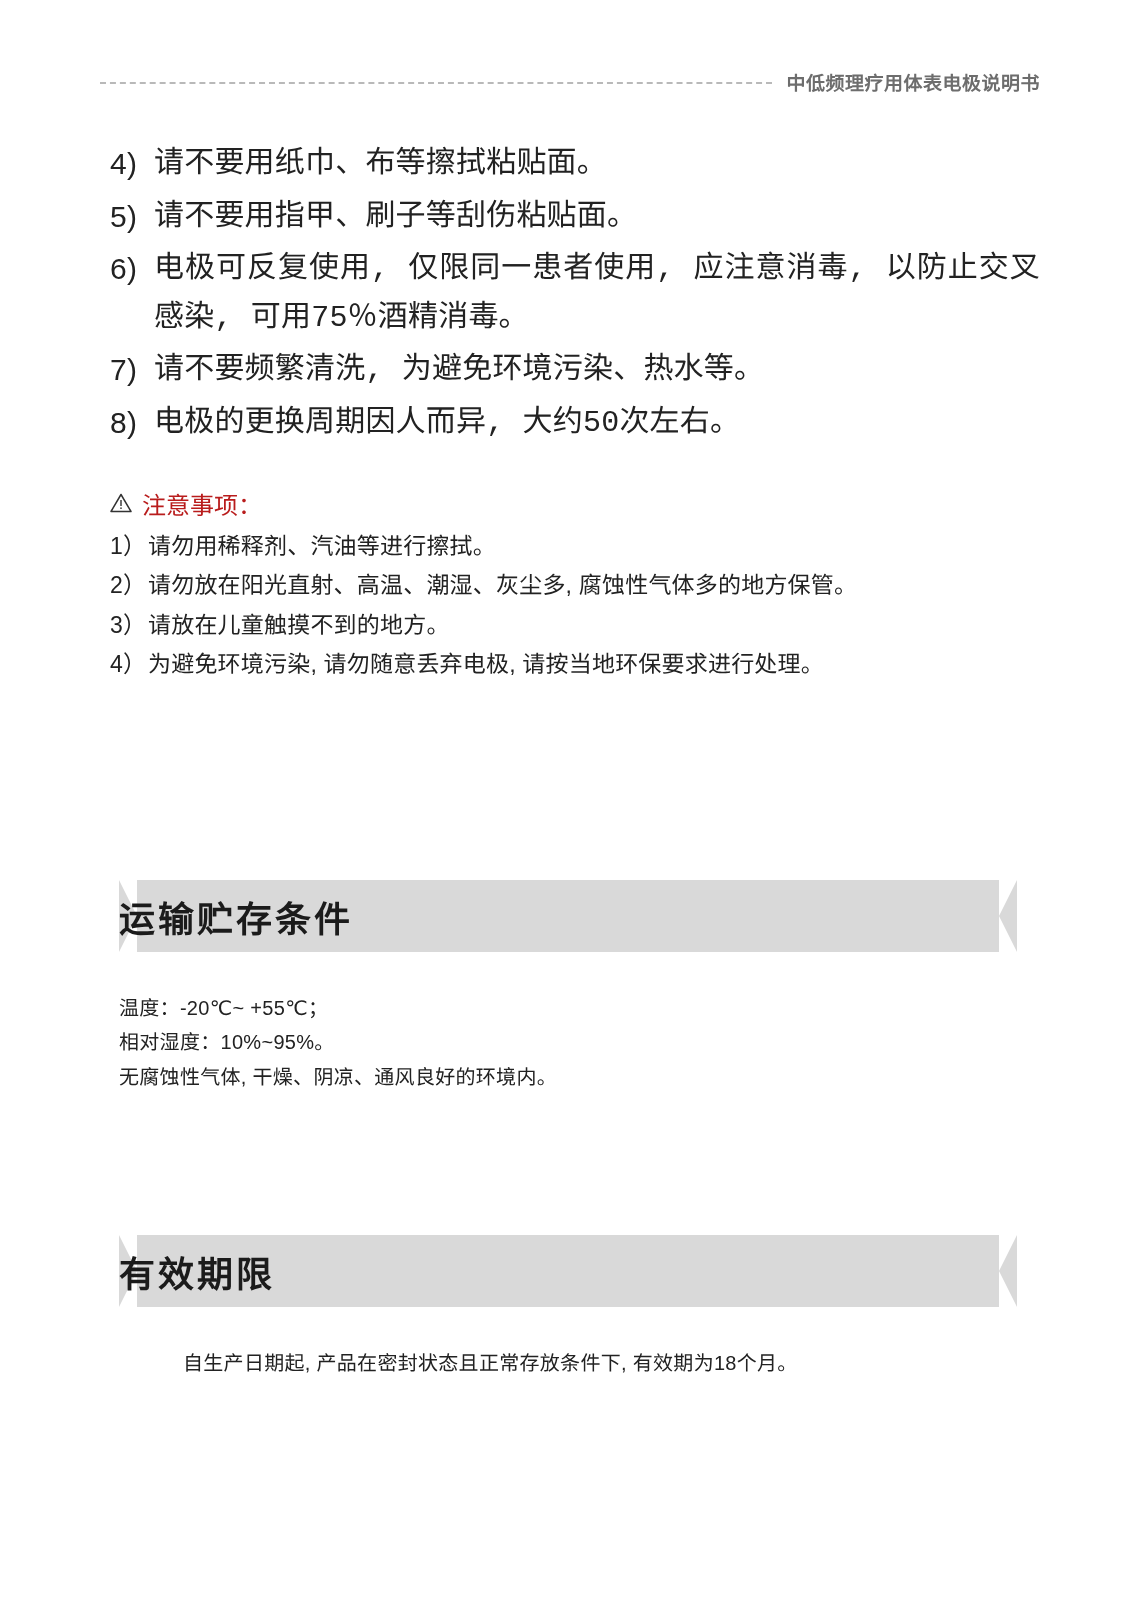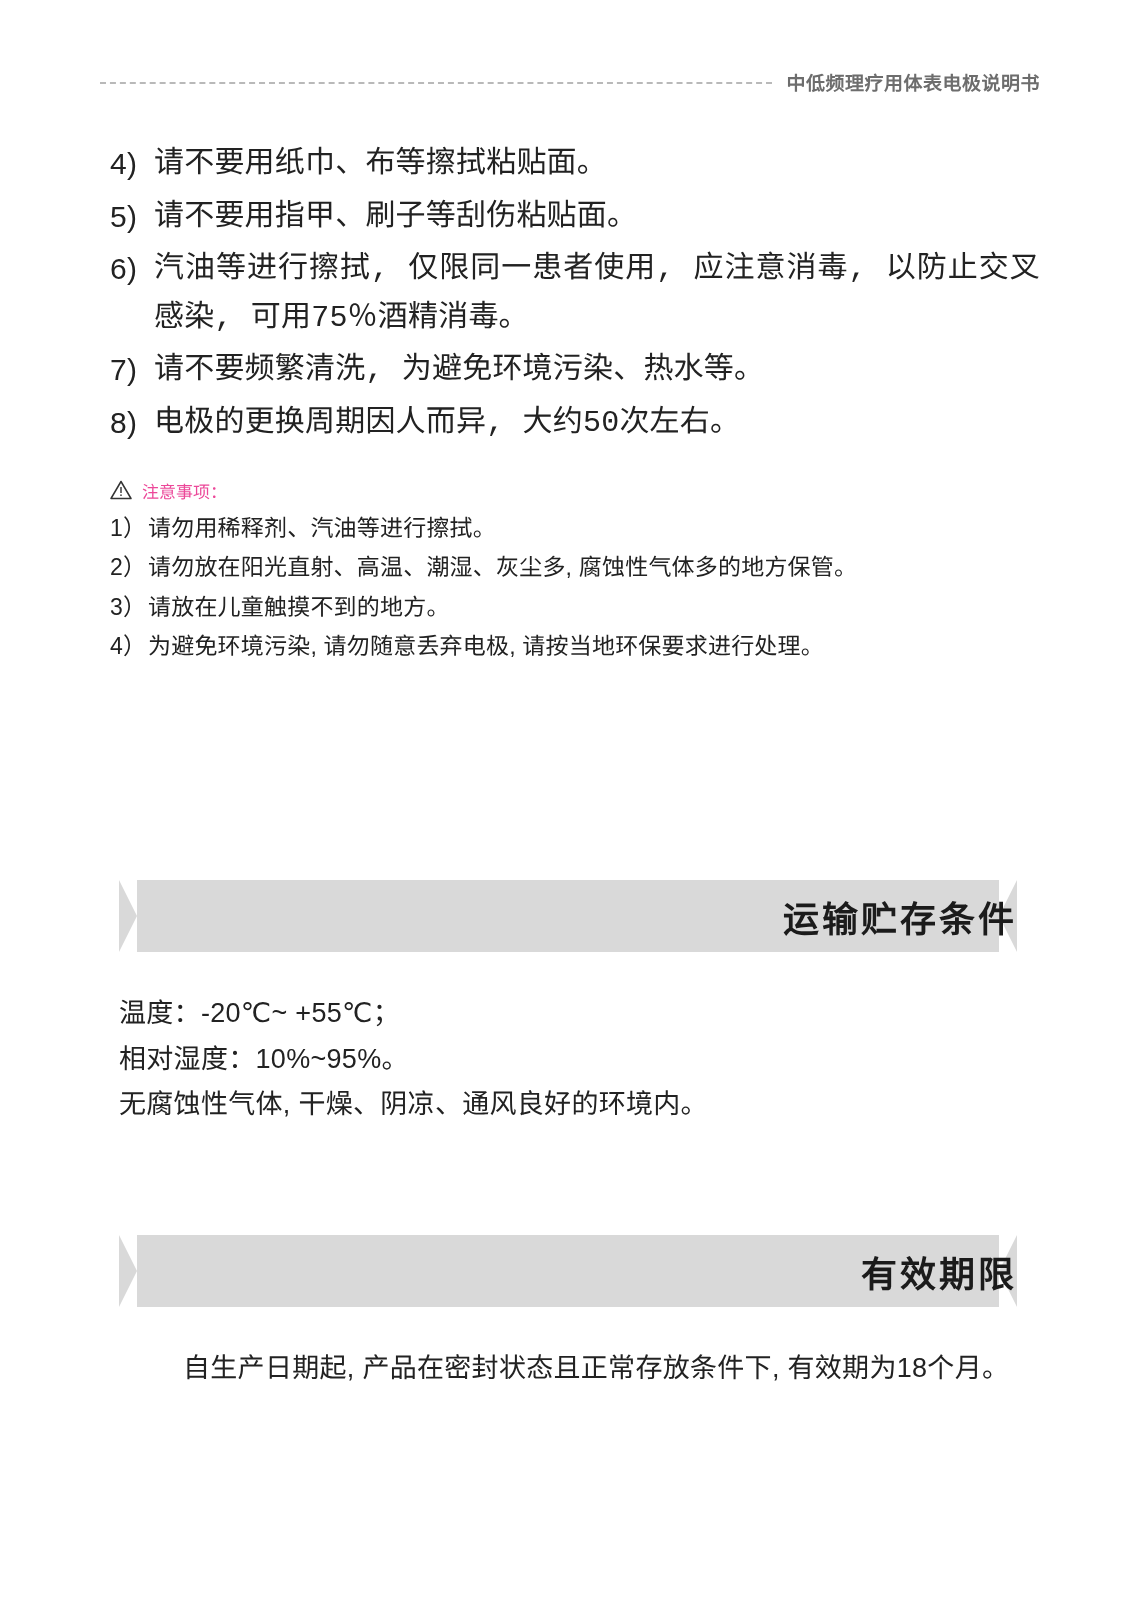--- a/index.html
+++ b/index.html
@@ -87,24 +87,24 @@
   ol.numlist > li .itemtext {
     flex: 1 1 auto;
     text-align: justify;
     font-family: Liberation Mono, monospace;
   }
 
   .notice-head {
     display: flex;
     align-items: center;
     gap: 10px;
-    margin-top: 30px;
+    margin-top: 38px;
     margin-bottom: 6px;
-    font-size: 17px;
-    color: #ec4899;
+    font-size: 24px;
+    color: #b91c1c;
   }
   .warn-icon {
     display: inline-block;
     width: 22px;
     height: 20px;
     position: relative;
   }
   .warn-icon svg { display: block; }
 
   ol.notelist {
@@ -130,21 +130,21 @@
 
   
   .banner {
     position: relative;
     width: 898px;
     margin: 0 auto;
     height: 72px;
     background: #d9d9d9;
     display: flex;
     align-items: center;
-    justify-content: flex-end;
+    justify-content: flex-start;
   }
   .banner::before,
   .banner::after {
     content: "";
     position: absolute;
     top: 0;
     width: 0;
     height: 0;
     border-top: 36px solid #ffffff;
     border-bottom: 36px solid #ffffff;
@@ -168,21 +168,21 @@
 
   .sec-block {
     position: absolute;
     left: 0;
     right: 0;
   }
   .sec-body {
     margin: 0 auto;
     width: 898px;
     padding-top: 40px;
-    font-size: 27px;
+    font-size: 20px;
     line-height: 1.62;
     letter-spacing: 0.3px;
     color: #222222;
   }
   .sec-body p { margin: 0 0 2px 0; }
   .indent { text-indent: 64px; }
 
   #storage-section { top: 880px; }
   #validity-section { top: 1235px; }
 </style>
@@ -203,21 +203,21 @@
       <li>
         <span class="marker">4)</span>
         <span class="itemtext">请不要用纸巾、布等擦拭粘贴面。</span>
       </li>
       <li>
         <span class="marker">5)</span>
         <span class="itemtext">请不要用指甲、刷子等刮伤粘贴面。</span>
       </li>
       <li>
         <span class="marker">6)</span>
-        <span class="itemtext">汽油等进行擦拭, 仅限同一患者使用, 应注意消毒, 以防止交叉感染, 可用75％酒精消毒。</span>
+        <span class="itemtext">电极可反复使用, 仅限同一患者使用, 应注意消毒, 以防止交叉感染, 可用75％酒精消毒。</span>
       </li>
       <li>
         <span class="marker">7)</span>
         <span class="itemtext">请不要频繁清洗, 为避免环境污染、热水等。</span>
       </li>
       <li>
         <span class="marker">8)</span>
         <span class="itemtext">电极的更换周期因人而异, 大约50次左右。</span>
       </li>
     </ol>

